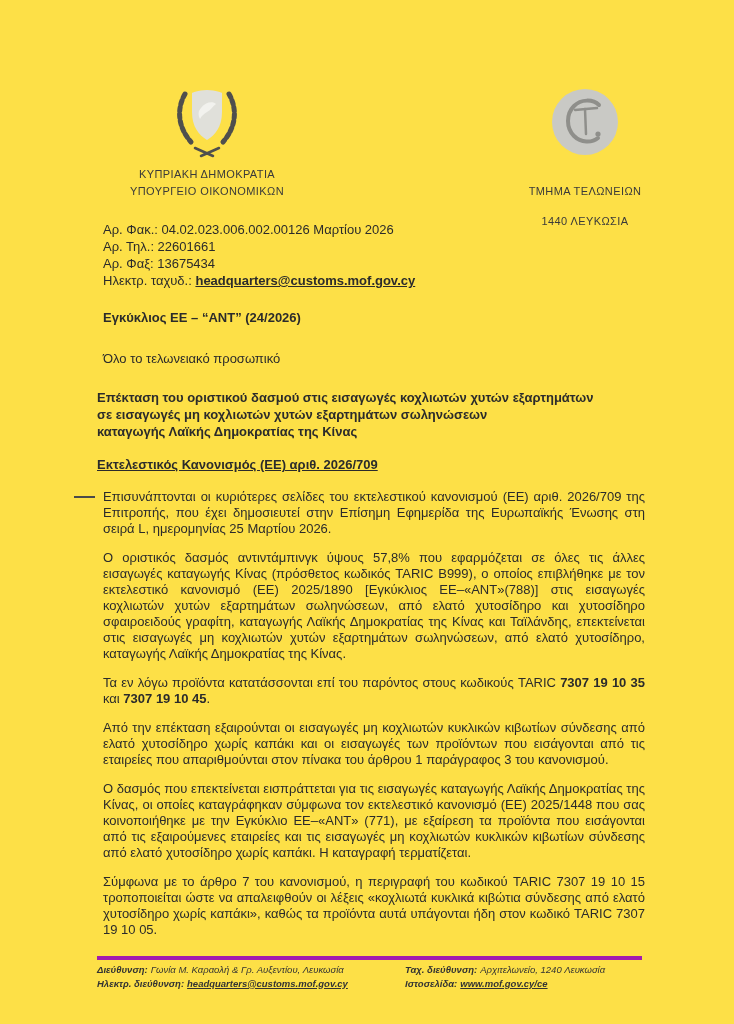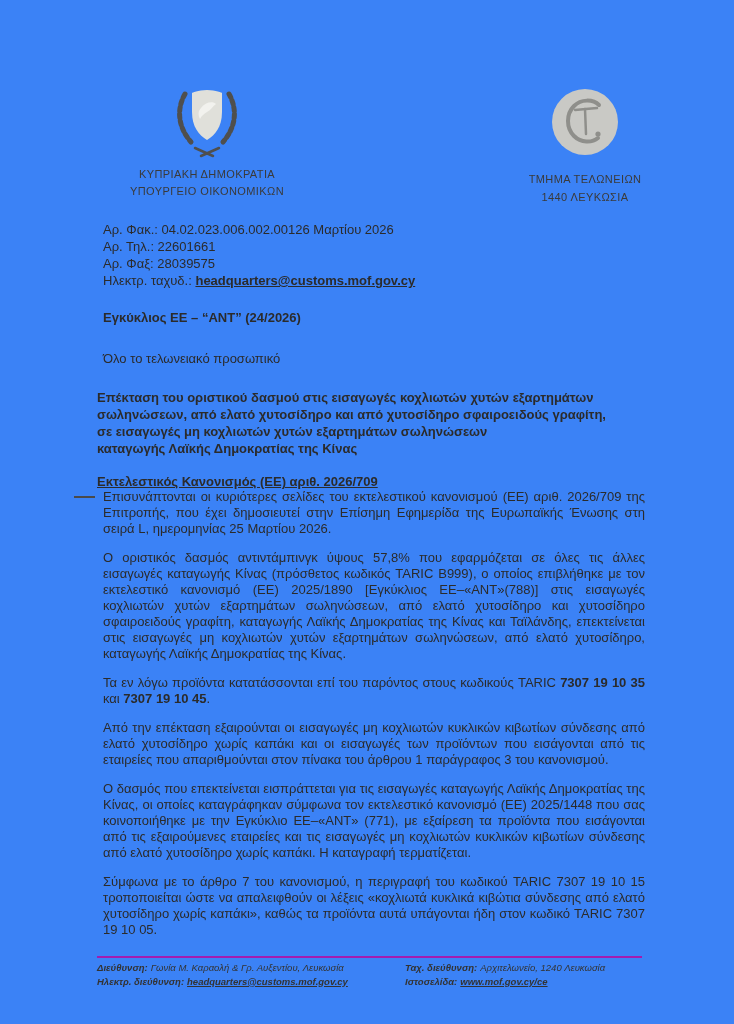--- a/index.html
+++ b/index.html
@@ -1,29 +1,29 @@
 <!DOCTYPE html>
 <html lang="el"><head>
 <meta charset="utf-8">
 <style>
   * { margin:0; padding:0; box-sizing:border-box; }
   html,body { background:#ffffff; }
   body { font-family:"Liberation Sans", sans-serif; color:#2b2b2b; overflow:hidden; }
   .page {
-    position:relative; width:734px; height:1024px; background:#3b82f6;
+    position:relative; width:734px; height:1024px; background:#fde047;
     font-size:13px; line-height:16px;
   }
 
   
   .header-left { position:absolute; left:112px; top:86px; width:190px; text-align:center; }
   .header-right { position:absolute; left:500px; top:88px; width:170px; text-align:center; }
   .org-line { font-size:11px; letter-spacing:.4px; color:#3a3a3a; line-height:17px; }
   .emblem { display:inline-block; }
   .round-logo { display:inline-block; margin-bottom:10px; }
-  .header-right .org-line { line-height:18px; }
+  .header-right .org-line { line-height:18px;margin-top:12px; }
 
   
   .ref-block { position:absolute; left:103px; top:221px; width:542px; }
   .ref-row { display:flex; }
   .ref-line { line-height:17px; }
   a.doc-link { color:#2b2b2b; text-decoration:underline;font-weight:bold; }
 
   
   .subject { position:absolute; left:103px; top:310px; font-weight:bold; }
   .addressee { position:absolute; left:103px; top:351px; }
@@ -34,21 +34,21 @@
 
   
   .body-block { position:absolute; left:103px; top:489px; width:542px; text-align:justify; }
   .para { margin-bottom:13px; line-height:16px; }
   .para:last-child { margin-bottom:8px; }
   .dash-para { position:relative; }
   .dash-marker { position:absolute; left:-29px; top:7px; width:21px; border-top:2px solid #4a4a4a; }
   .bold { font-weight:bold; }
 
   
-  .footer { position:absolute; left:97px; top:956px; width:545px; border-top:2px solid #a21caf; padding-top:3px; display:flex; font-style:italic; font-size:9.5px; line-height:13.5px; color:#333; }
+  .footer { position:absolute; left:97px; top:956px; width:545px; border-top:4px solid #a21caf; padding-top:3px; display:flex; font-style:italic; font-size:9.5px; line-height:13.5px; color:#333; }
   .footer-col-left { width:308px; }
   .footer-col-right { flex:1; }
   .footer .lbl { font-weight:bold; margin-right:3px; }
   .footer a.doc-link { color:#333; }
 </style>
 </head>
 <body>
 
 <div class="page">
 
@@ -74,34 +74,33 @@
     <div class="org-line">ΤΜΗΜΑ ΤΕΛΩΝΕΙΩΝ</div>
     <div class="org-line">1440 ΛΕΥΚΩΣΙΑ</div>
   </div>
 
   <div class="ref-block">
     <div class="ref-row">
       <span class="ref-line">Αρ. Φακ.: 04.02.023.006.002.001</span>
       <span class="ref-line">26 Μαρτίου 2026</span>
     </div>
     <div class="ref-line">Αρ. Τηλ.: 22601661</div>
-    <div class="ref-line">Αρ. Φαξ: 28039575</div>
+    <div class="ref-line">Αρ. Φαξ: 13675434</div>
     <div class="ref-line">
       <span>Ηλεκτρ. ταχυδ.:</span>
       <a class="doc-link" href="#">headquarters@customs.mof.gov.cy</a>
     </div>
   </div>
 
   <div class="subject">Εγκύκλιος ΕΕ – “ΑΝΤ” (24/2026)</div>
 
   <div class="addressee">Όλο το τελωνειακό προσωπικό</div>
 
   <div class="title-block">
     <div>Επέκταση του οριστικού δασμού στις εισαγωγές κοχλιωτών χυτών εξαρτημάτων</div>
-    <div>σωληνώσεων, από ελατό χυτοσίδηρο και από χυτοσίδηρο σφαιροειδούς γραφίτη,</div>
     <div>σε εισαγωγές μη κοχλιωτών χυτών εξαρτημάτων σωληνώσεων</div>
     <div>καταγωγής Λαϊκής Δημοκρατίας της Κίνας</div>
     <div class="title-reg">Εκτελεστικός Κανονισμός (ΕΕ) αριθ. 2026/709</div>
   </div>
 
   <div class="body-block">
     <div class="para dash-para">
       <span class="dash-marker"></span>
       <span>Επισυνάπτονται οι κυριότερες σελίδες του εκτελεστικού κανονισμού (ΕΕ) αριθ. 2026/709 της Επιτροπής, που έχει δημοσιευτεί στην Επίσημη Εφημερίδα της Ευρωπαϊκής Ένωσης στη σειρά L, ημερομηνίας 25 Μαρτίου 2026.</span>
     </div>

